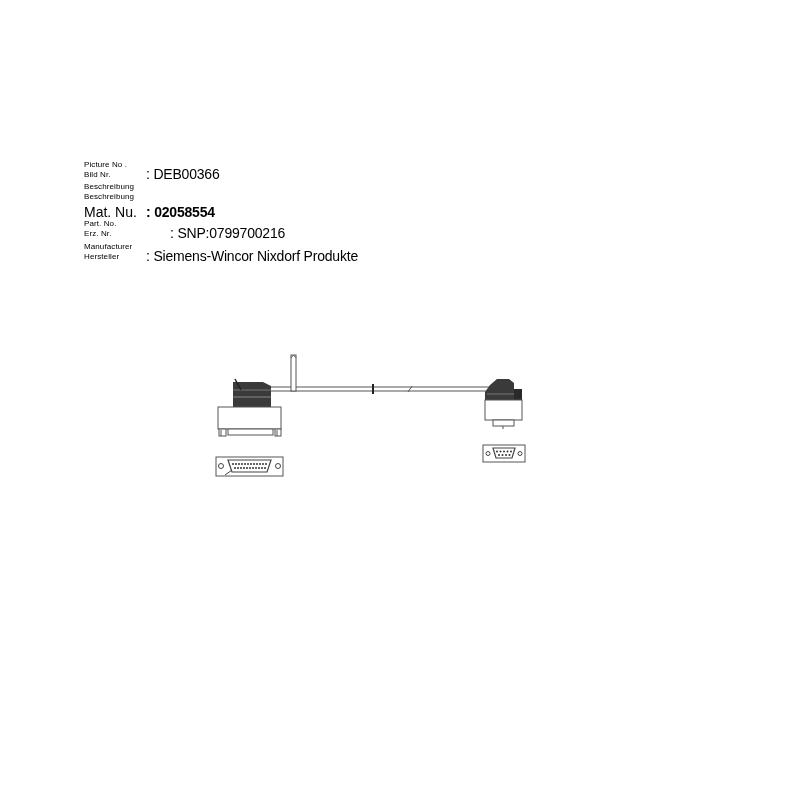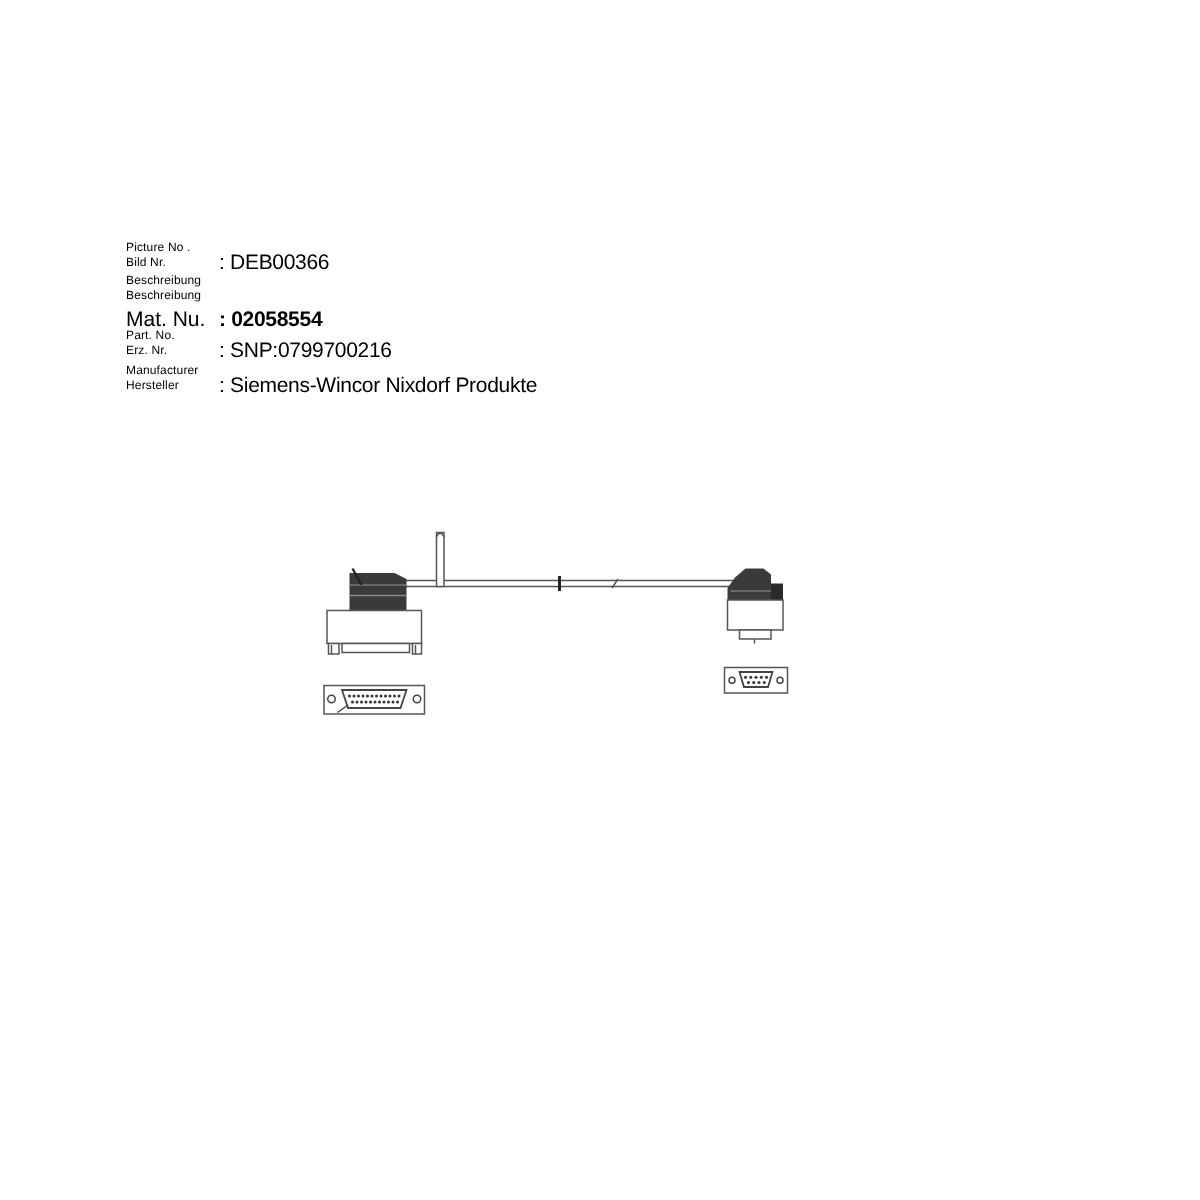--- a/index.html
+++ b/index.html
@@ -30,21 +30,21 @@
   </div>
   <div class="row" style="top:5px; height:14px;">
     <span class="lbl-big" style="top:0;">Mat.  Nu.</span>
     <span class="val" style="top:0;font-weight:bold;">: 02058554</span>
   </div>
   <div class="row" style="top:5px;">
     <span class="lbl-sm" style="top:0;">Part. No.</span>
   </div>
   <div class="row" style="top:5px;">
     <span class="lbl-sm" style="top:0;">Erz. Nr.</span>
-    <span class="val" style="top:-3px;">:  SNP:0799700216</span>
+    <span class="val" style="top:-3px;margin-left:24px;">:  SNP:0799700216</span>
   </div>
   <div class="row" style="top:8px;">
     <span class="lbl-sm" style="top:0;">Manufacturer</span>
   </div>
   <div class="row" style="top:8px;">
     <span class="lbl-sm" style="top:0;">Hersteller</span>
     <span class="val" style="top:-3px;">: Siemens-Wincor Nixdorf Produkte</span>
   </div>
 </div>
 

